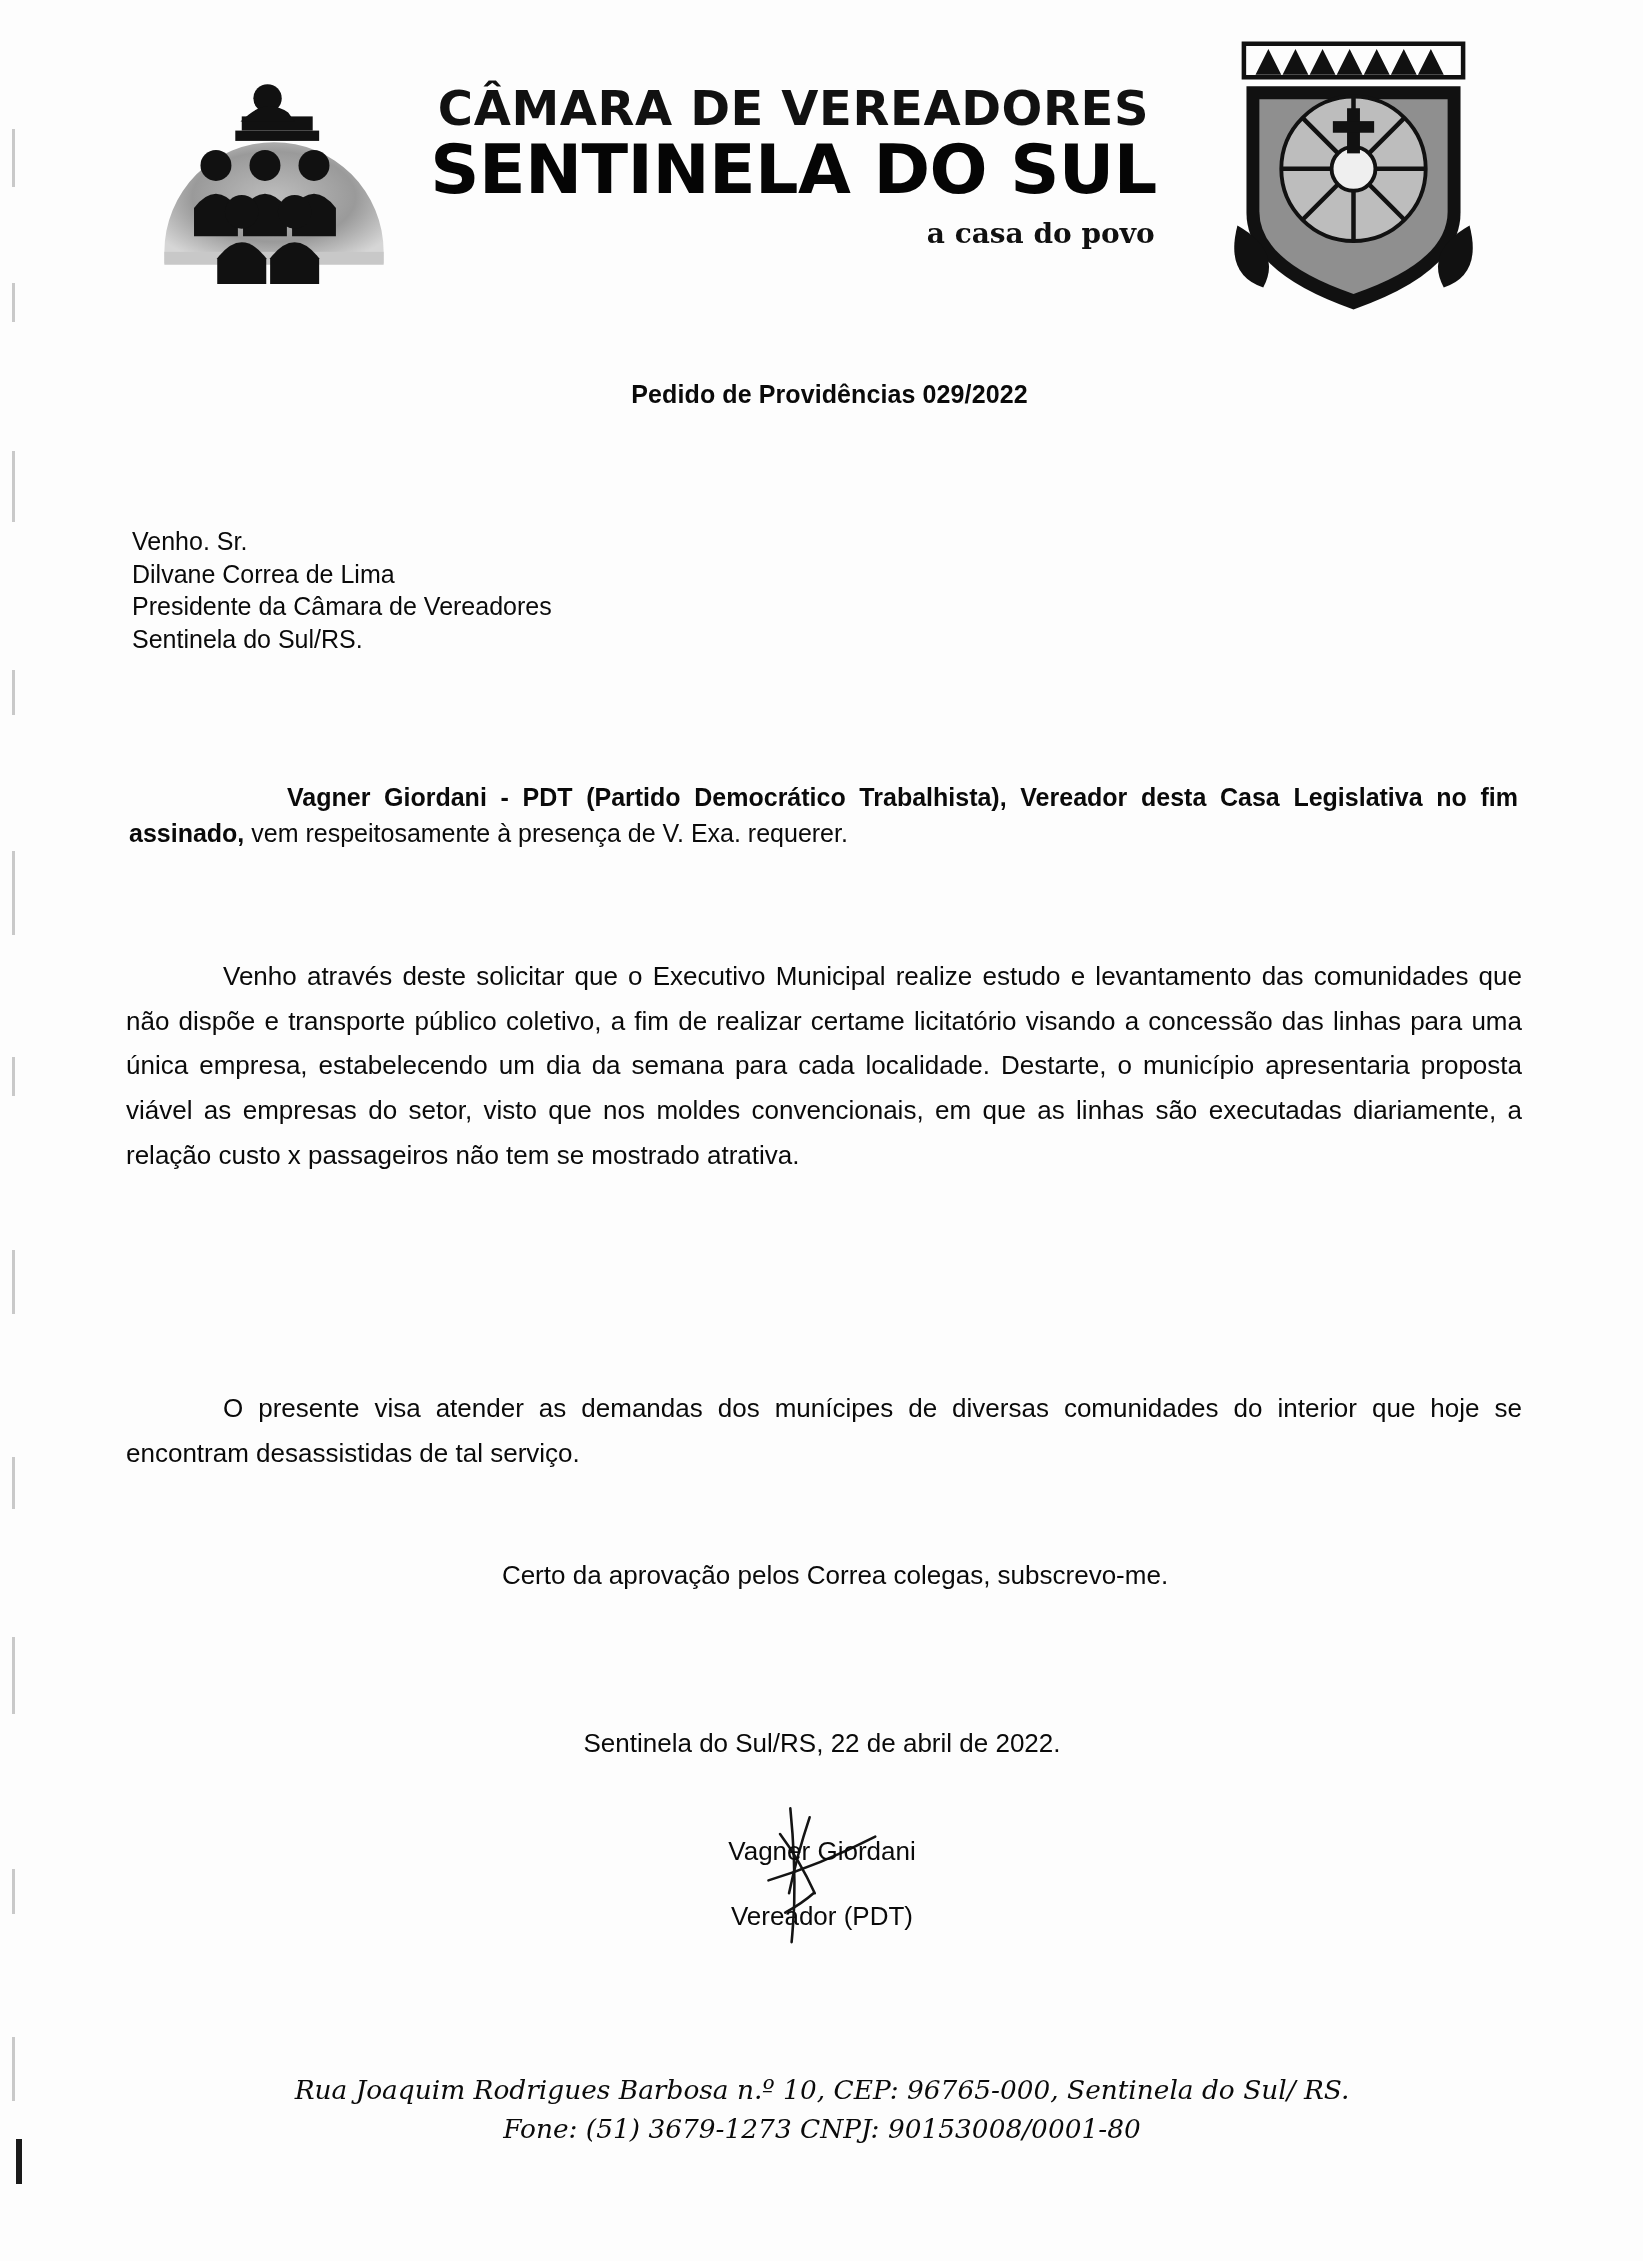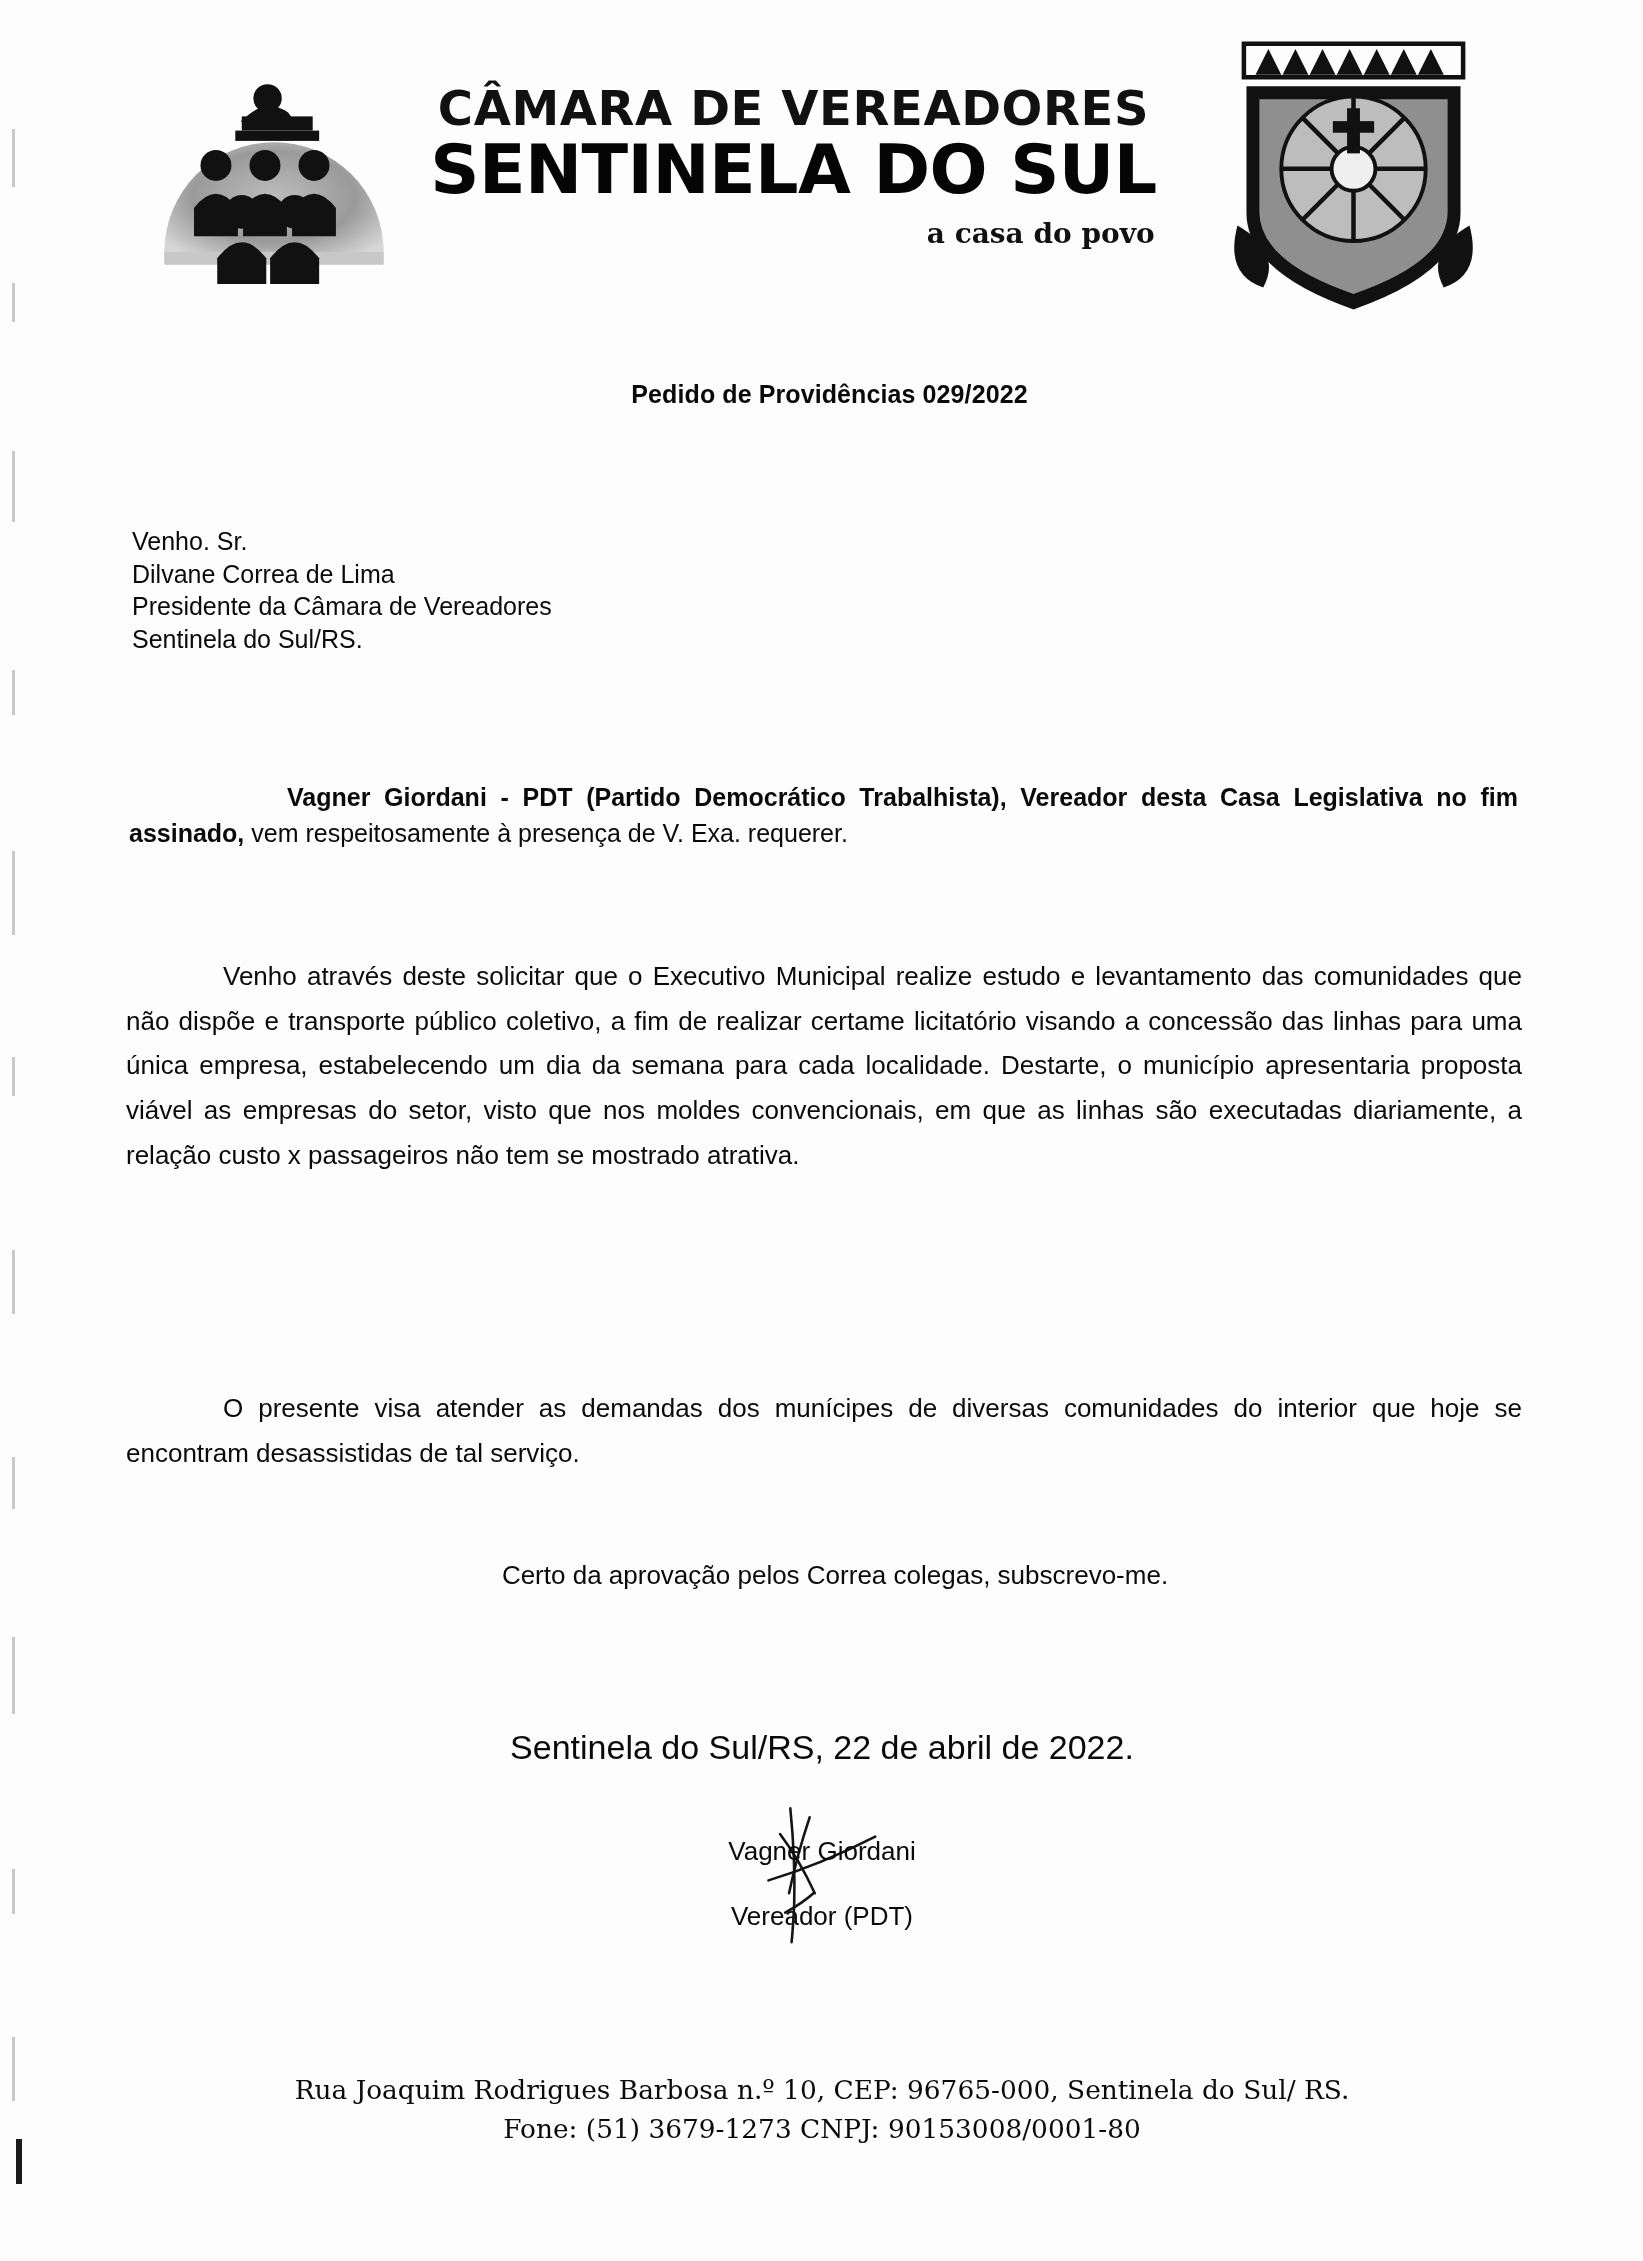--- a/index.html
+++ b/index.html
@@ -152,21 +152,21 @@
     text-align: center;
     font-size: 26px;
   }
   .closing .inner { display: inline-block; padding-left: 26px; }
 
   .place-date {
     position: absolute;
     left: 0; right: 0;
     top: 1728px;
     text-align: center;
-    font-size: 34px;
+    font-size: 26px;
   }
 
   
   .signature-block {
     position: absolute;
     left: 0; right: 0;
     top: 1798px;
     text-align: center;
   }
   .sig-scribble {
@@ -186,20 +186,21 @@
     margin-top: 34px;
   }
 
   
   .footer {
     position: absolute;
     left: 0; right: 0;
     bottom: 113px;
     text-align: center;
     font-family: "DejaVu Serif", serif;
+    font-style: italic;
     font-size: 26.4px;
     line-height: 1.45;
     color: #0a0a0a;
   }
   .footer div { white-space: nowrap; }
 
   .footer-rule {
     position: absolute;
     left: 16px;
     bottom: 77px;

